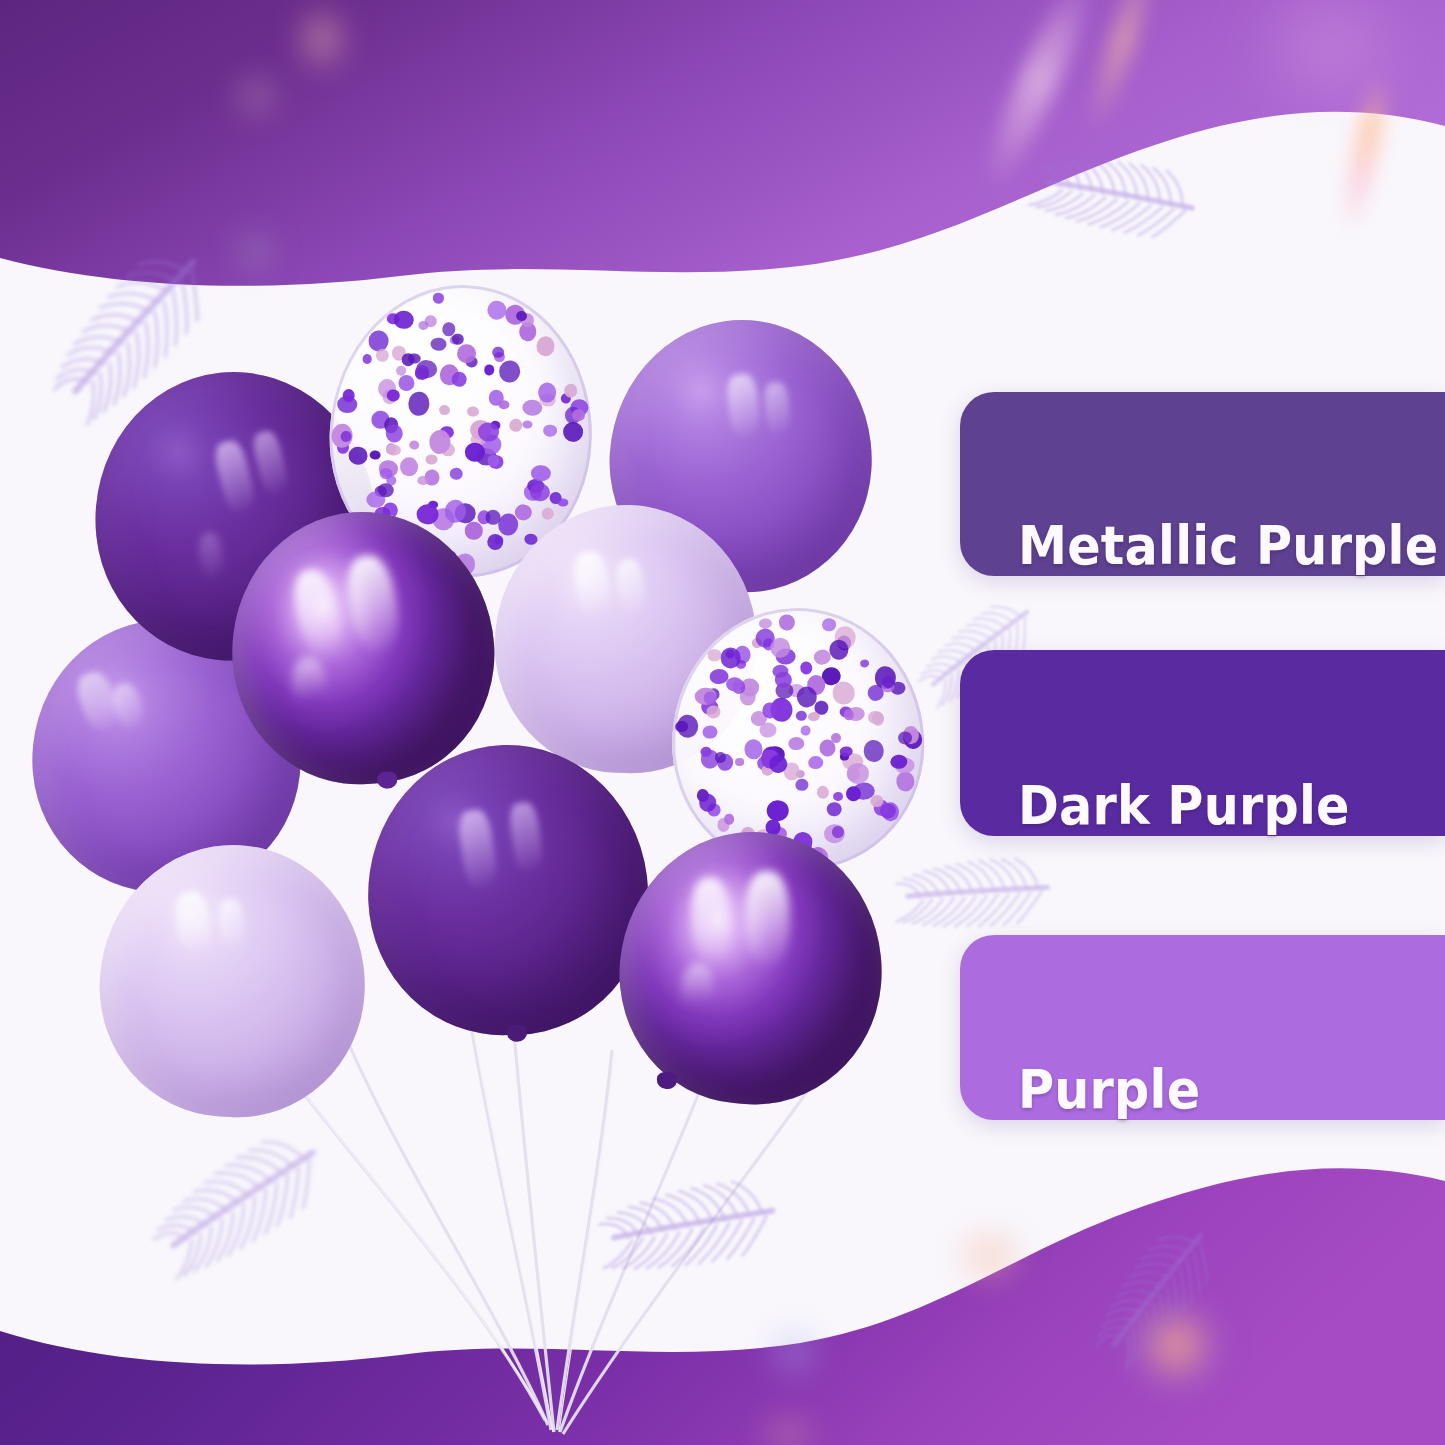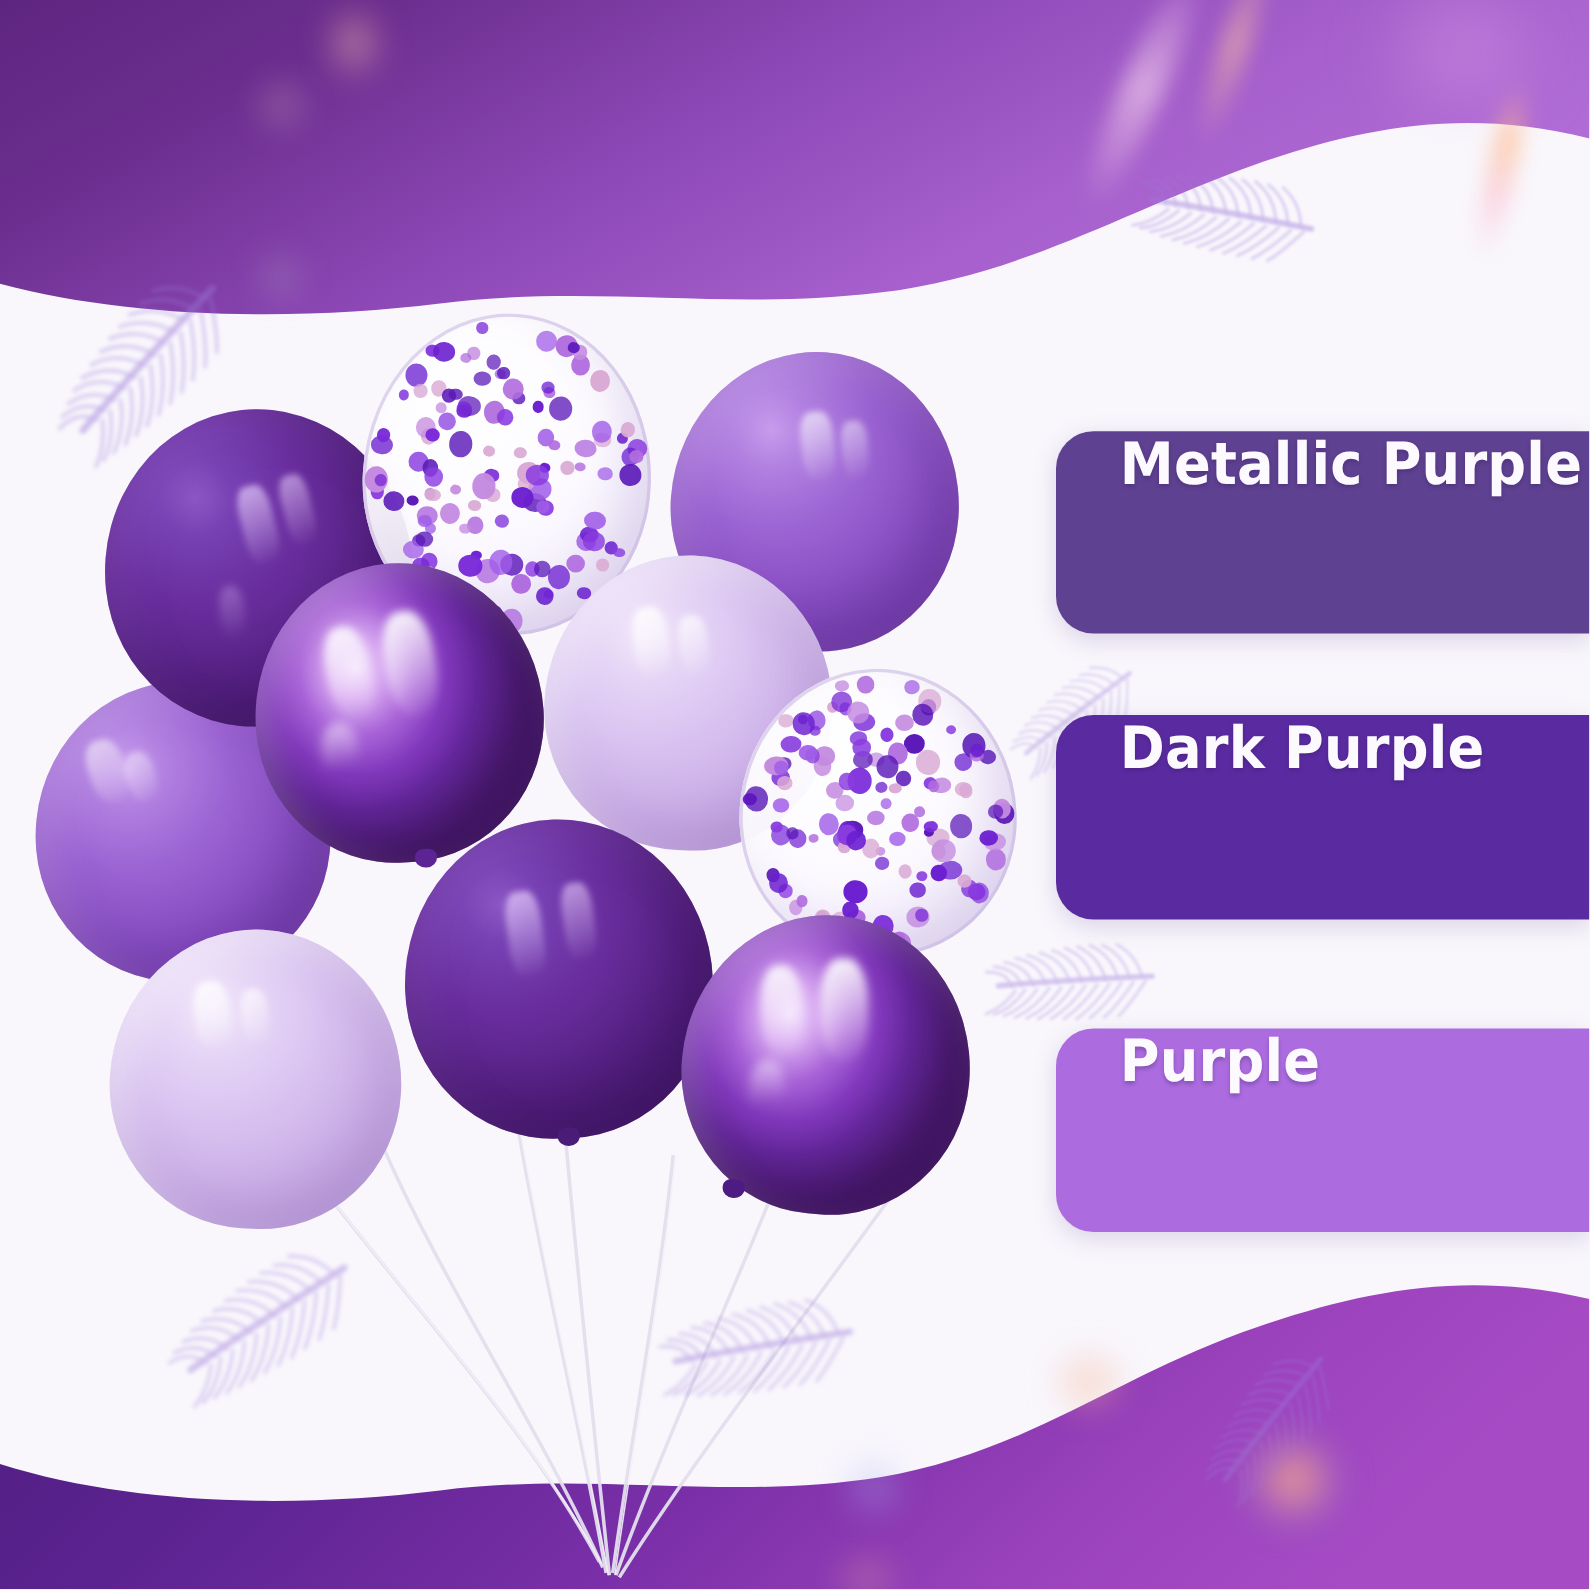--- a/index.html
+++ b/index.html
@@ -63,21 +63,21 @@
   .dot{position:absolute;border-radius:50%;}
 
   
   .feather{position:absolute;pointer-events:none;}
   .feather svg{display:block;}
 
   
   .panel{
     position:absolute;right:0;
     border-radius:34px 0 0 34px;
-    display:flex;align-items:flex-start;
+    display:flex;align-items:flex-end;
     box-shadow:0 6px 22px rgba(90,55,140,.18);
   }
   .panel-text{
     color:#FCFAFF;
     font-family:"DejaVu Sans",sans-serif;
     font-weight:bold;
     letter-spacing:.2px;
     text-shadow:0 2px 4px rgba(40,15,75,.28);
     white-space:nowrap;
     transform:scaleX(.93);

